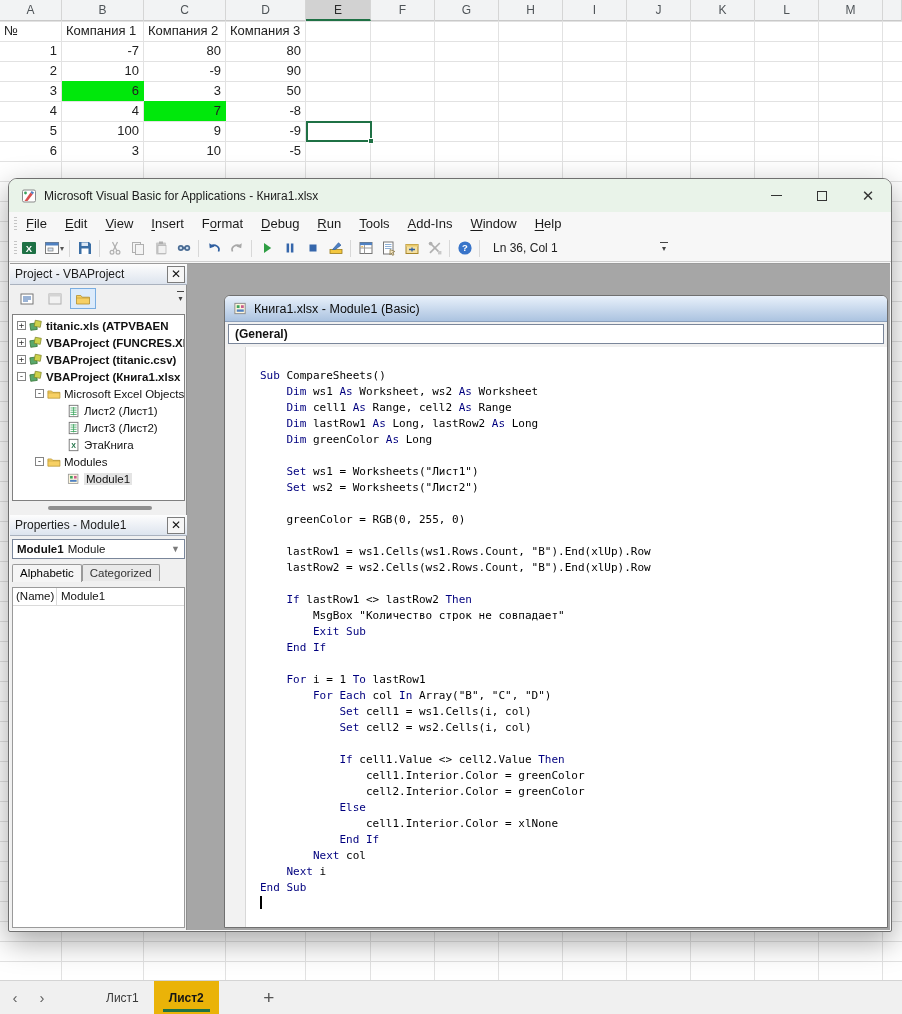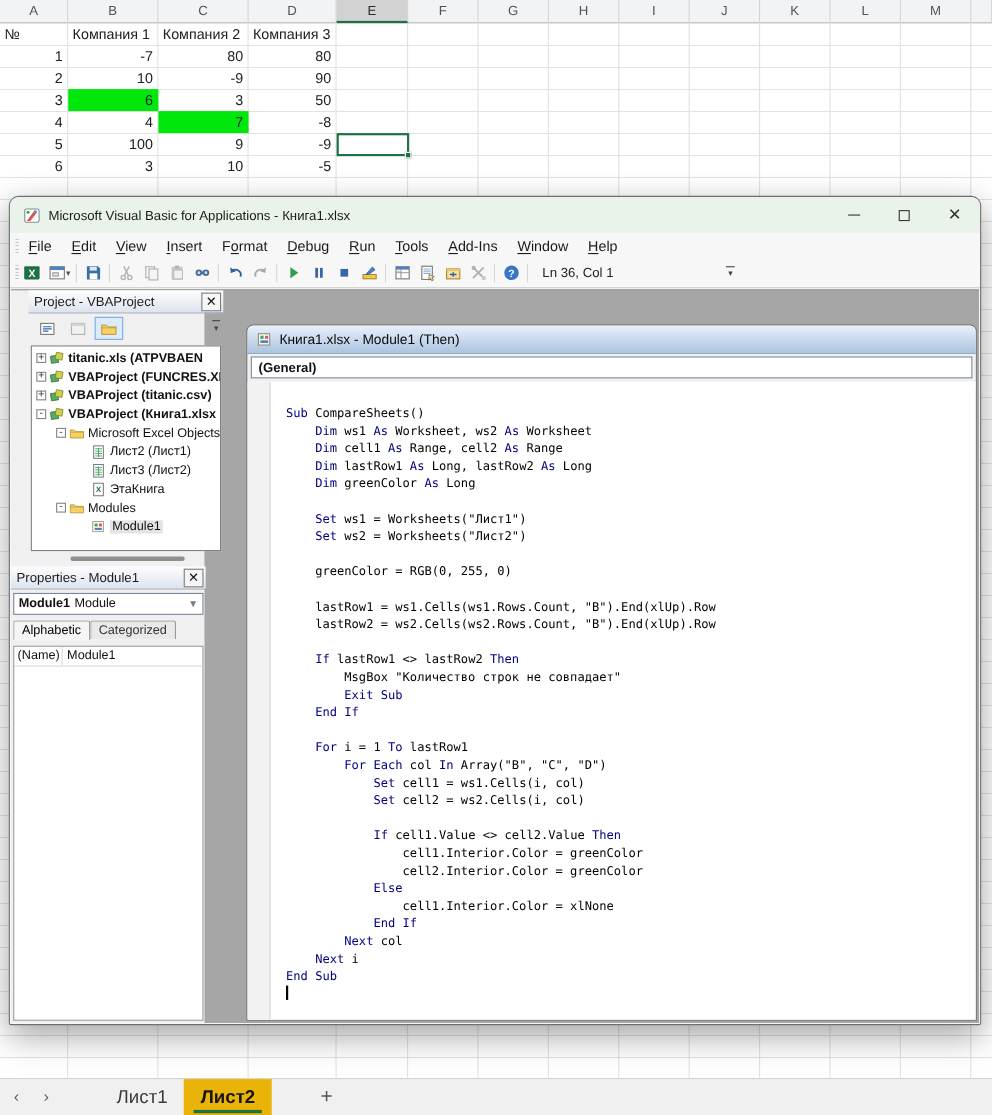--- a/index.html
+++ b/index.html
@@ -24,21 +24,21 @@
   #sel-box { position:absolute; border:2px solid #1f7145; background:transparent; }
   #sel-handle { position:absolute; width:6px; height:6px; background:#1f7145;
     border:1px solid #fff; right:-4px; bottom:-4px; }
 
   
   #sheetbar { position:absolute; left:0; top:980px; width:902px; height:34px;
     background:#f0f0f0; border-top:1px solid #d4d4d4; display:flex; align-items:center; }
   .nav { color:#5f5f5f; font-size:15px; width:14px; text-align:center; }
   #nav-prev { margin-left:8px; } #nav-next { margin-left:13px; }
   #sheet-tabs { display:flex; height:34px; margin-left:42px; }
-  .sheettab { padding:0 15px; font-size:17px; color:#3a3a3a; display:flex; align-items:center;
+  .sheettab { padding:0 15px; font-size:12px; color:#3a3a3a; display:flex; align-items:center;
     position:relative; height:34px; }
   .sheettab.active { background:#eab308; font-weight:bold; color:#161616; }
   .sheettab.active .tab-underline { position:absolute; left:9px; right:9px; bottom:3px;
     height:3px; background:#1f7145; }
   #add-sheet { margin-left:40px; font-size:19px; color:#555; width:20px; text-align:center; }
 
   
   #vba { position:absolute; left:8px; top:178px; width:884px; height:754px;
     background:#f7f7f7; border:1px solid #6f6f6f; border-radius:9px 9px 2px 2px;
     box-shadow:0 10px 30px rgba(0,0,0,.35); overflow:hidden; }
@@ -73,21 +73,21 @@
   
   #dock { position:absolute; left:0; top:0; bottom:0; width:177px; background:#f0f0f0;
     border-right:1px solid #8e8e8e; }
   .panel-header { height:21px; display:flex; align-items:center;
     background:linear-gradient(#fdfdfd,#dde4ee); border-bottom:1px solid #aab2bf; }
   .panel-title { font-size:12px; color:#1c1c1c; margin-left:5px; white-space:nowrap; }
   .panel-close { margin-left:auto; margin-right:2px; width:18px; height:17px;
     border:1px solid #7c7c7c; background:#f6f6f6; display:flex; align-items:center;
     justify-content:center; font-size:12px; font-weight:bold; color:#111; }
 
-  #project-panel { position:absolute; left:16px; top:0; width:177px; height:251px; }
+  #project-panel { position:absolute; left:0; top:0; width:177px; height:251px; }
   #proj-tools { height:27px; display:flex; align-items:center; padding-left:4px; position:relative; }
   .ptool { width:26px; height:21px; display:flex; align-items:center; justify-content:center;
     margin-right:2px; }
   .ptool.active { background:#dcebfb; border:1px solid #7aade0; }
   #proj-overflow { position:absolute; right:3px; top:6px; font-size:8px; color:#444; text-align:center; }
   #proj-overflow .bar { display:block; width:7px; height:1px; background:#444; margin:0 auto 2px auto; }
   #proj-tree { position:absolute; left:2px; right:2px; top:50px; bottom:14px; background:#fff;
     border:1px solid #808080; overflow:hidden; padding-top:2px; }
   .titem { height:17px; display:flex; align-items:center; white-space:nowrap; overflow:hidden; }
   .titem .lbl { font-size:11.5px; color:#111; margin-left:3px; }
@@ -556,21 +556,21 @@
       </div>
 
       <div id="codewin">
         <div id="code-titlebar">
           <svg id="code-icon" viewBox="0 0 16 16" width="15" height="15">
             <rect x="2" y="2.5" width="11" height="11" fill="#fdf6dd" stroke="#8a8a8a"></rect>
             <rect x="4" y="4.5" width="3" height="3" fill="#3aa35c"></rect>
             <rect x="8.5" y="4.5" width="3" height="3" fill="#c85c8e"></rect>
             <rect x="4" y="9" width="7.5" height="2.5" fill="#4f81c2"></rect>
           </svg>
-          <span id="code-title">Книга1.xlsx - Module1 (Then)</span>
+          <span id="code-title">Книга1.xlsx - Module1 (Basic)</span>
         </div>
         <div id="combo-row">
           <div id="general-combo">
             <span>(General)</span>
           </div>
         </div>
         <div id="code-area">
           <div id="code-margin"></div>
           <div id="code-pane">
               <div class="cline"><span class="k">Sub</span><span> CompareSheets()</span></div>

